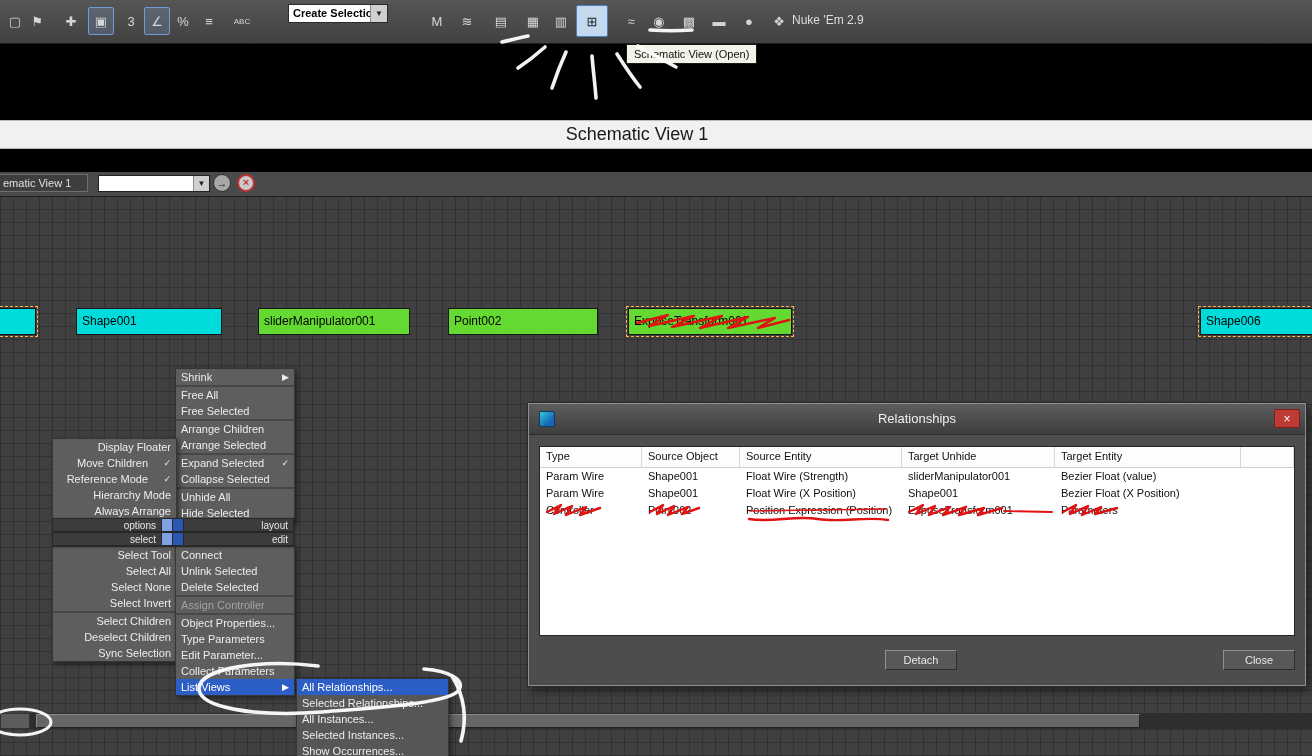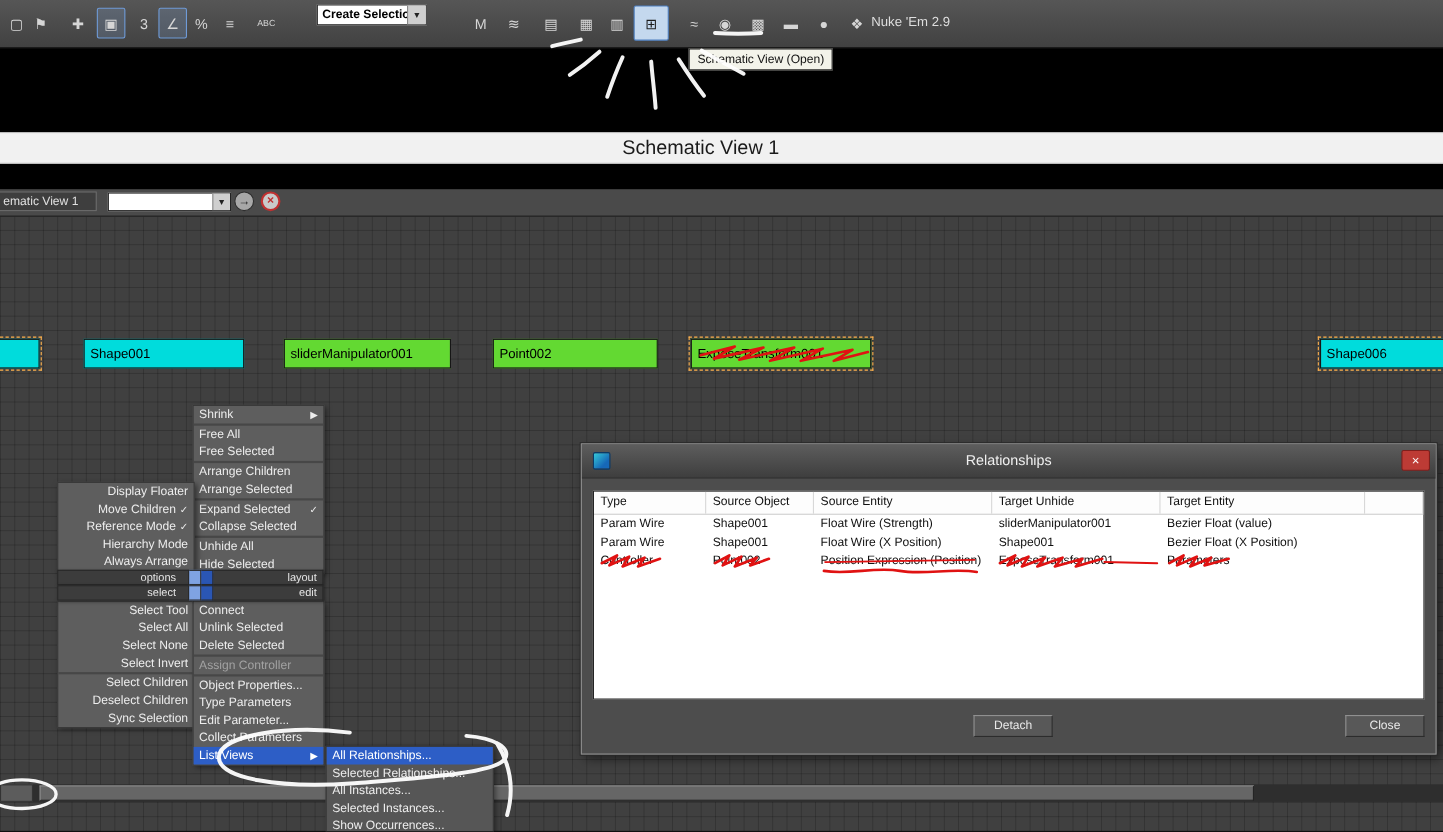--- a/index.html
+++ b/index.html
@@ -60,32 +60,32 @@
   #hscroll .thumb{position:absolute;left:36px;top:1px;width:1104px;height:14px;background:#666;
     border:1px solid;border-color:#8a8a8a #242424 #242424 #8a8a8a;box-sizing:border-box;}
 
   
   .qcol{position:absolute;background:#5e5e5e;border:1px solid #363636;box-shadow:2px 2px 5px rgba(0,0,0,.5);z-index:25;}
   #qcol-layout{left:175px;top:368px;width:118px;}
   #qcol-options{left:52px;top:438px;width:123px;}
   #qcol-select{left:52px;top:546px;width:123px;}
   #qcol-edit{left:175px;top:546px;width:118px;}
   #qsub{left:296px;top:678px;width:151px;background:#565656;}
-  .qi{height:16px;line-height:16px;font-size:11px;color:#ededed;padding:0 5px;display:flex;align-items:flex-end;}
+  .qi{height:16px;line-height:16px;font-size:11px;color:#ededed;padding:0 5px;display:flex;align-items:flex-end;gap:12px;}
   .qi .lab{flex:1;overflow:hidden;white-space:nowrap;}
   .ralign .qi .lab{text-align:right;}
   .qi .mark{width:11px;text-align:right;font-size:9px;}
   .qi.hl{color:#fff;}
   .qi.dis{color:#a2a2a2;}
   .qi.sep{border-top:2px solid #474747;}
   .qhead{position:absolute;left:52px;width:242px;height:14px;display:flex;z-index:26;font-size:10px;color:#e6e6e6;
     box-shadow:1px 1px 3px rgba(0,0,0,.4);}
   #qhead1{top:518px;}
   #qhead2{top:532px;}
-  .qhead .hleft{width:120px;background:#3c3c3c;text-align:right;padding-right:11px;line-height:14px;border:1px solid #282828;box-sizing:border-box;}
+  .qhead .hleft{width:110px;background:#3c3c3c;text-align:right;padding-right:5px;line-height:14px;border:1px solid #282828;box-sizing:border-box;}
   .qhead .chip1{width:11px;background:#7fa3e2;border:1px solid #282828;border-left:none;box-sizing:border-box;}
   .qhead .chip2{width:11px;background:#2a56b4;border:1px solid #282828;border-left:none;box-sizing:border-box;}
   .qhead .hright{flex:1;background:#3c3c3c;text-align:right;padding-right:5px;line-height:14px;border:1px solid #282828;border-left:none;box-sizing:border-box;}
 
   
   #dlg{position:absolute;left:528px;top:403px;width:778px;height:283px;background:#4d4d4d;
     border:1px solid #8f8f8f;box-shadow:0 0 0 1px #2a2a2a,4px 4px 10px rgba(0,0,0,.55);z-index:30;box-sizing:border-box;}
   #dlg-title{position:relative;height:30px;background:linear-gradient(#5d5d5d,#3e3e3e);border-bottom:1px solid #2c2c2c;}
   #dlg-title .txt{text-align:center;line-height:30px;color:#f0f0f0;font-size:13px;}
   #dlg-appicon{position:absolute;left:10px;top:7px;width:16px;height:16px;border-radius:2px;

